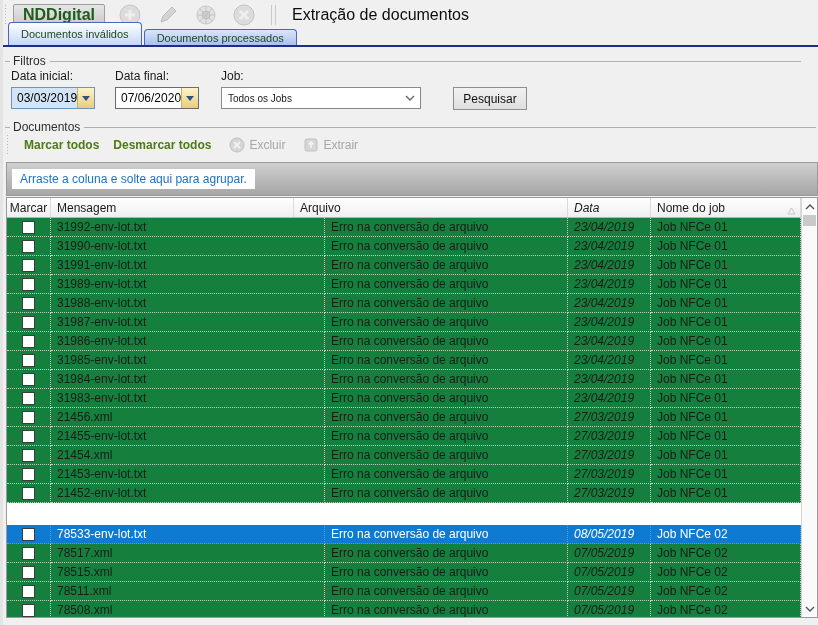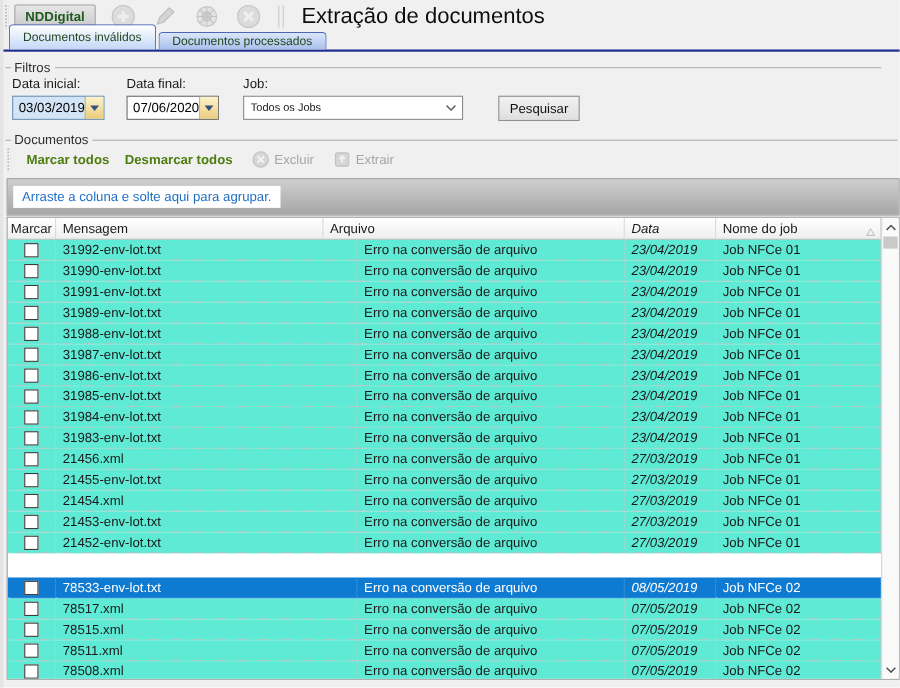--- a/index.html
+++ b/index.html
@@ -15,27 +15,27 @@
 
   
   .toolbar { position:absolute; top:0; left:0; right:0; height:30px; display:flex; align-items:center; }
   .grip { width:4px; height:22px; margin-left:1px;
           background-image:radial-gradient(#b9b9b9 35%, transparent 36%);
           background-size:3px 3px; }
   .brand-btn {
     margin-left:5px; height:22px; padding:0 9px;
     background:linear-gradient(#e6e6e6,#c9c9c9);
     border:1px solid #9d9d9d; border-radius:2px;
-    font-weight:bold; font-size:12px; color:#1d5c1d;
+    font-weight:bold; font-size:16px; color:#1d5c1d;
     display:flex; align-items:center; cursor:default;
   }
   .tool-ico { width:26px; height:26px; margin-left:12px; display:flex; align-items:center; justify-content:center; }
   .tb-sep { width:1px; height:20px; background:#c9c9c9; margin-left:14px; }
   .tb-sep2 { width:1px; height:20px; background:#c9c9c9; margin-left:3px; }
-  .page-title { margin-left:16px; font-size:20px; color:#0d0d0d; }
+  .page-title { margin-left:16px; font-size:16px; color:#0d0d0d; }
 
   
   .tabstrip { position:absolute; top:30px; left:0; right:0; height:17px;
               border-bottom:2px solid #1c2d8f; display:flex; align-items:flex-end; padding-left:5px; }
   .tab {
     height:16px; padding:0 12px; margin-right:2px;
     border:1px solid #4a66b8; border-bottom:none; border-radius:4px 4px 0 0;
     background:linear-gradient(#dbe6fa,#a9c0ec);
     color:#23481f; font-size:11px; display:flex; align-items:center; cursor:default;
   }
@@ -81,21 +81,21 @@
                color:#1f6fc4; font-size:12px; }
 
   
   .grid { position:absolute; top:197px; left:3px; width:812px; height:421px;
           background:#fff; border:1px solid #9a9a9a; display:flex; }
   .grid-main { flex:1; display:flex; flex-direction:column; overflow:hidden; }
   .grid-header { display:flex; height:20px; flex:0 0 20px; background:linear-gradient(#ffffff,#efefef);
                  border-bottom:1px solid #b5b5b5; }
   .hcell { display:flex; align-items:center; padding-left:6px; font-size:12px; color:#1a1a1a;
            border-right:1px solid #dadada; position:relative; }
-  .grid-row { display:flex; height:19px; flex:0 0 19px; background:#5eead4; }
+  .grid-row { display:flex; height:19px; flex:0 0 19px; background:#15803d; }
   .cell { display:flex; align-items:center; padding-left:6px; font-size:12px;
           border-right:1px dotted #c8c8c8; border-bottom:1px dotted #c8c8c8;
           white-space:nowrap; overflow:hidden; }
   .c-marcar { width:44px; justify-content:center; padding-left:0; }
   .c-arquivo { width:274px; }
   .c-mensagem { width:243px; }
   .c-data { width:83px;font-style:italic; }
   .c-job { flex:1; }
   .grid-row.selected { background:#0f7ad1;margin-top:22px; }
   .grid-row.selected .cell { color:#fff; border-right-color:#4ea0e0; border-bottom-color:#4ea0e0; }

